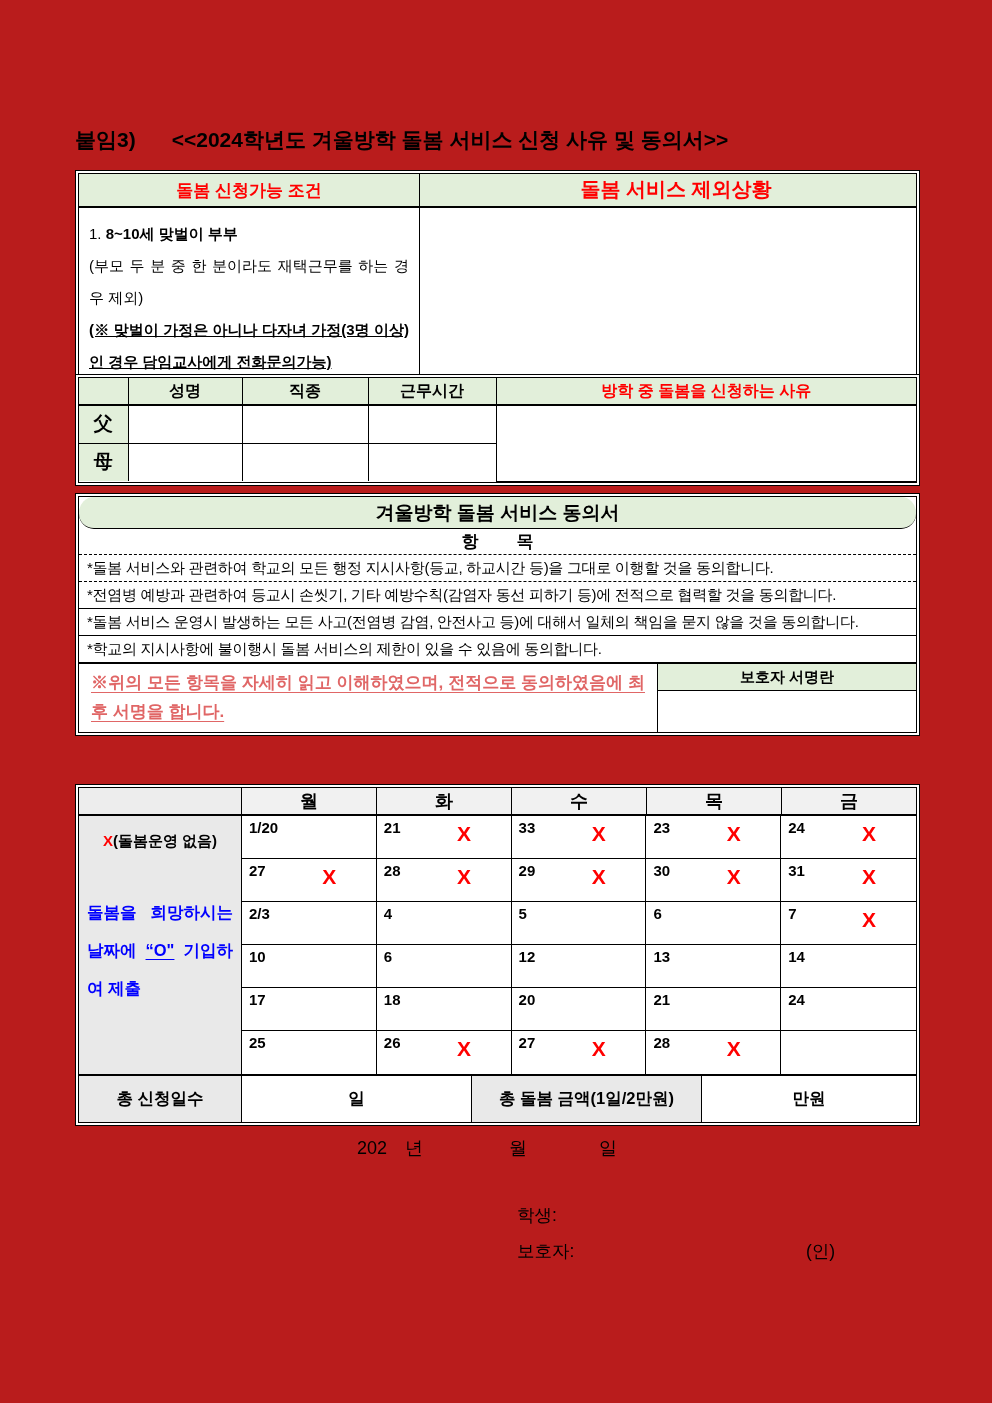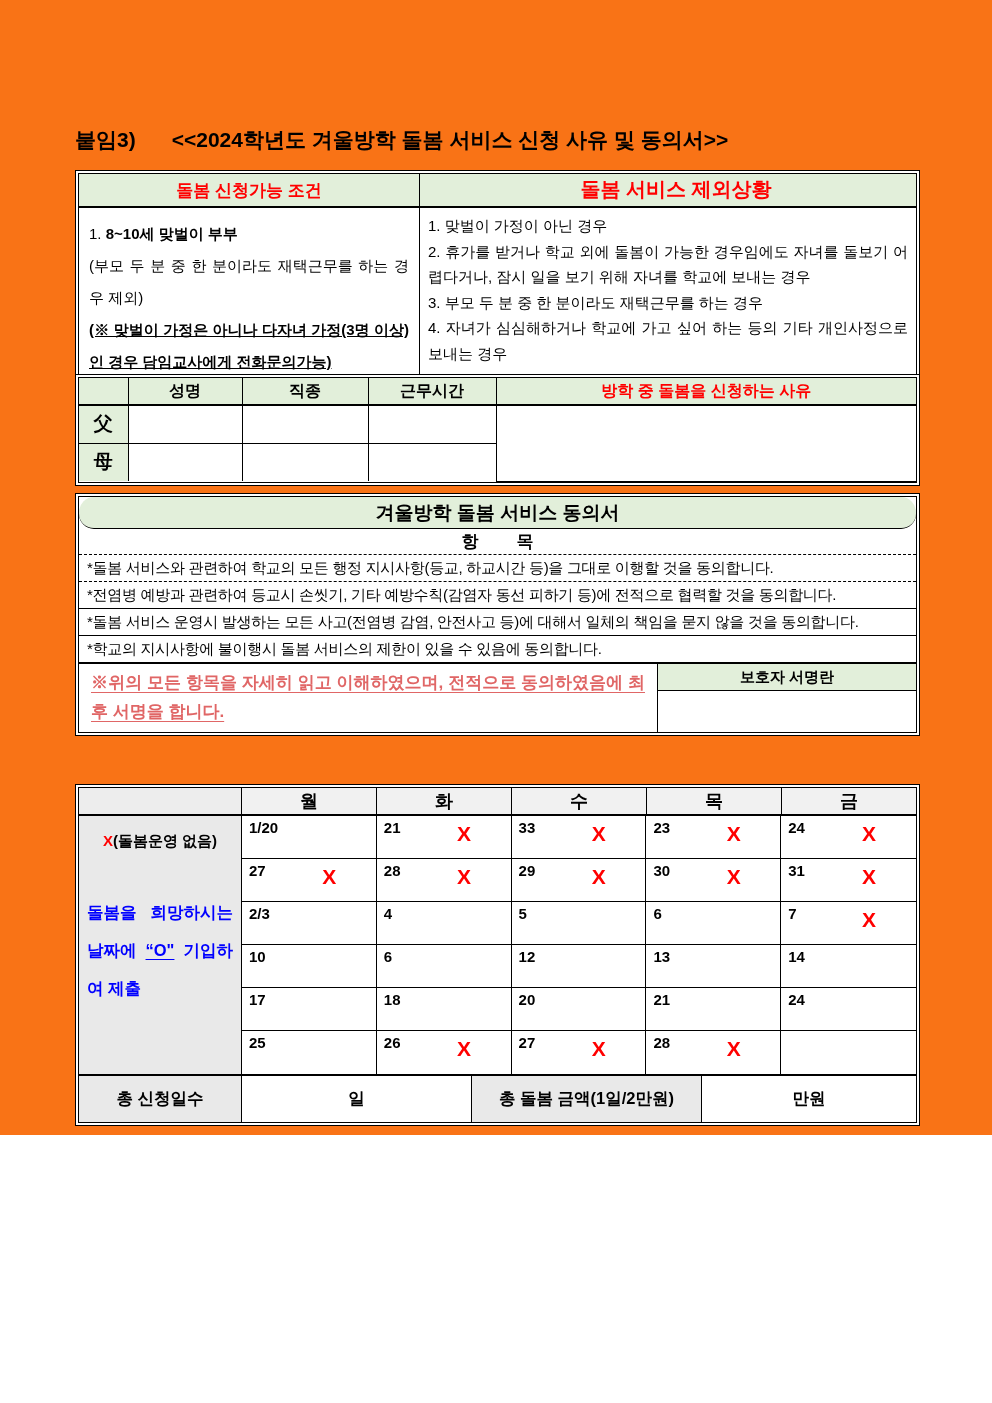--- a/index.html
+++ b/index.html
@@ -1,18 +1,18 @@
 <!DOCTYPE html>
 <html><head>
 <meta charset="utf-8">
 <style>
   * { margin:0; padding:0; box-sizing:border-box; }
   html,body { background:#fff; }
   .page {
-    position:relative; width:992px; height:1135px; background:#f97316;
+    position:relative; width:992px; height:1403px; background:#b91c1c;
     font-family:"Liberation Sans", sans-serif; color:#000; overflow:hidden;
   }
   .b { font-weight:bold; }
 
   
   .doc-title { position:absolute; left:75px; top:126px; font-size:21px; font-weight:bold; white-space:nowrap; }
   .doc-title .main { margin-left:36px; }
 
   
   .tbl { position:absolute; left:75px; width:845px; border:4px double #000; background:#fff; }
@@ -102,26 +102,20 @@
     <div class="elig-head">
       <div class="hl">돌봄 신청가능 조건</div>
       <div class="hr">돌봄 서비스 제외상황</div>
     </div>
     <div class="elig-body">
       <div class="bl">
         <div><span>1. </span><span class="b">8~10세 맞벌이 부부</span></div>
         <div>(부모 두 분 중 한 분이라도 재택근무를 하는 경우 제외)</div>
         <div class="special">(※ 맞벌이 가정은 아니나 다자녀 가정(3명 이상)인 경우 담임교사에게 전화문의가능)</div>
       </div>
-      <div class="br">
-        <div>1. 맞벌이 가정이 아닌 경우</div>
-        <div>2. 휴가를 받거나 학교 외에 돌봄이 가능한 경우임에도 자녀를 돌보기 어렵다거나, 잠시 일을 보기 위해 자녀를 학교에 보내는 경우</div>
-        <div>3. 부모 두 분 중 한 분이라도 재택근무를 하는 경우</div>
-        <div>4. 자녀가 심심해하거나 학교에 가고 싶어 하는 등의 기타 개인사정으로 보내는 경우</div>
-      </div>
     </div>
   </div>
 
   <div class="tbl parents">
     <table class="ptable">
       <colgroup>
           <col style="width:49px">
           <col style="width:114px">
           <col style="width:126px">
           <col style="width:128px">

